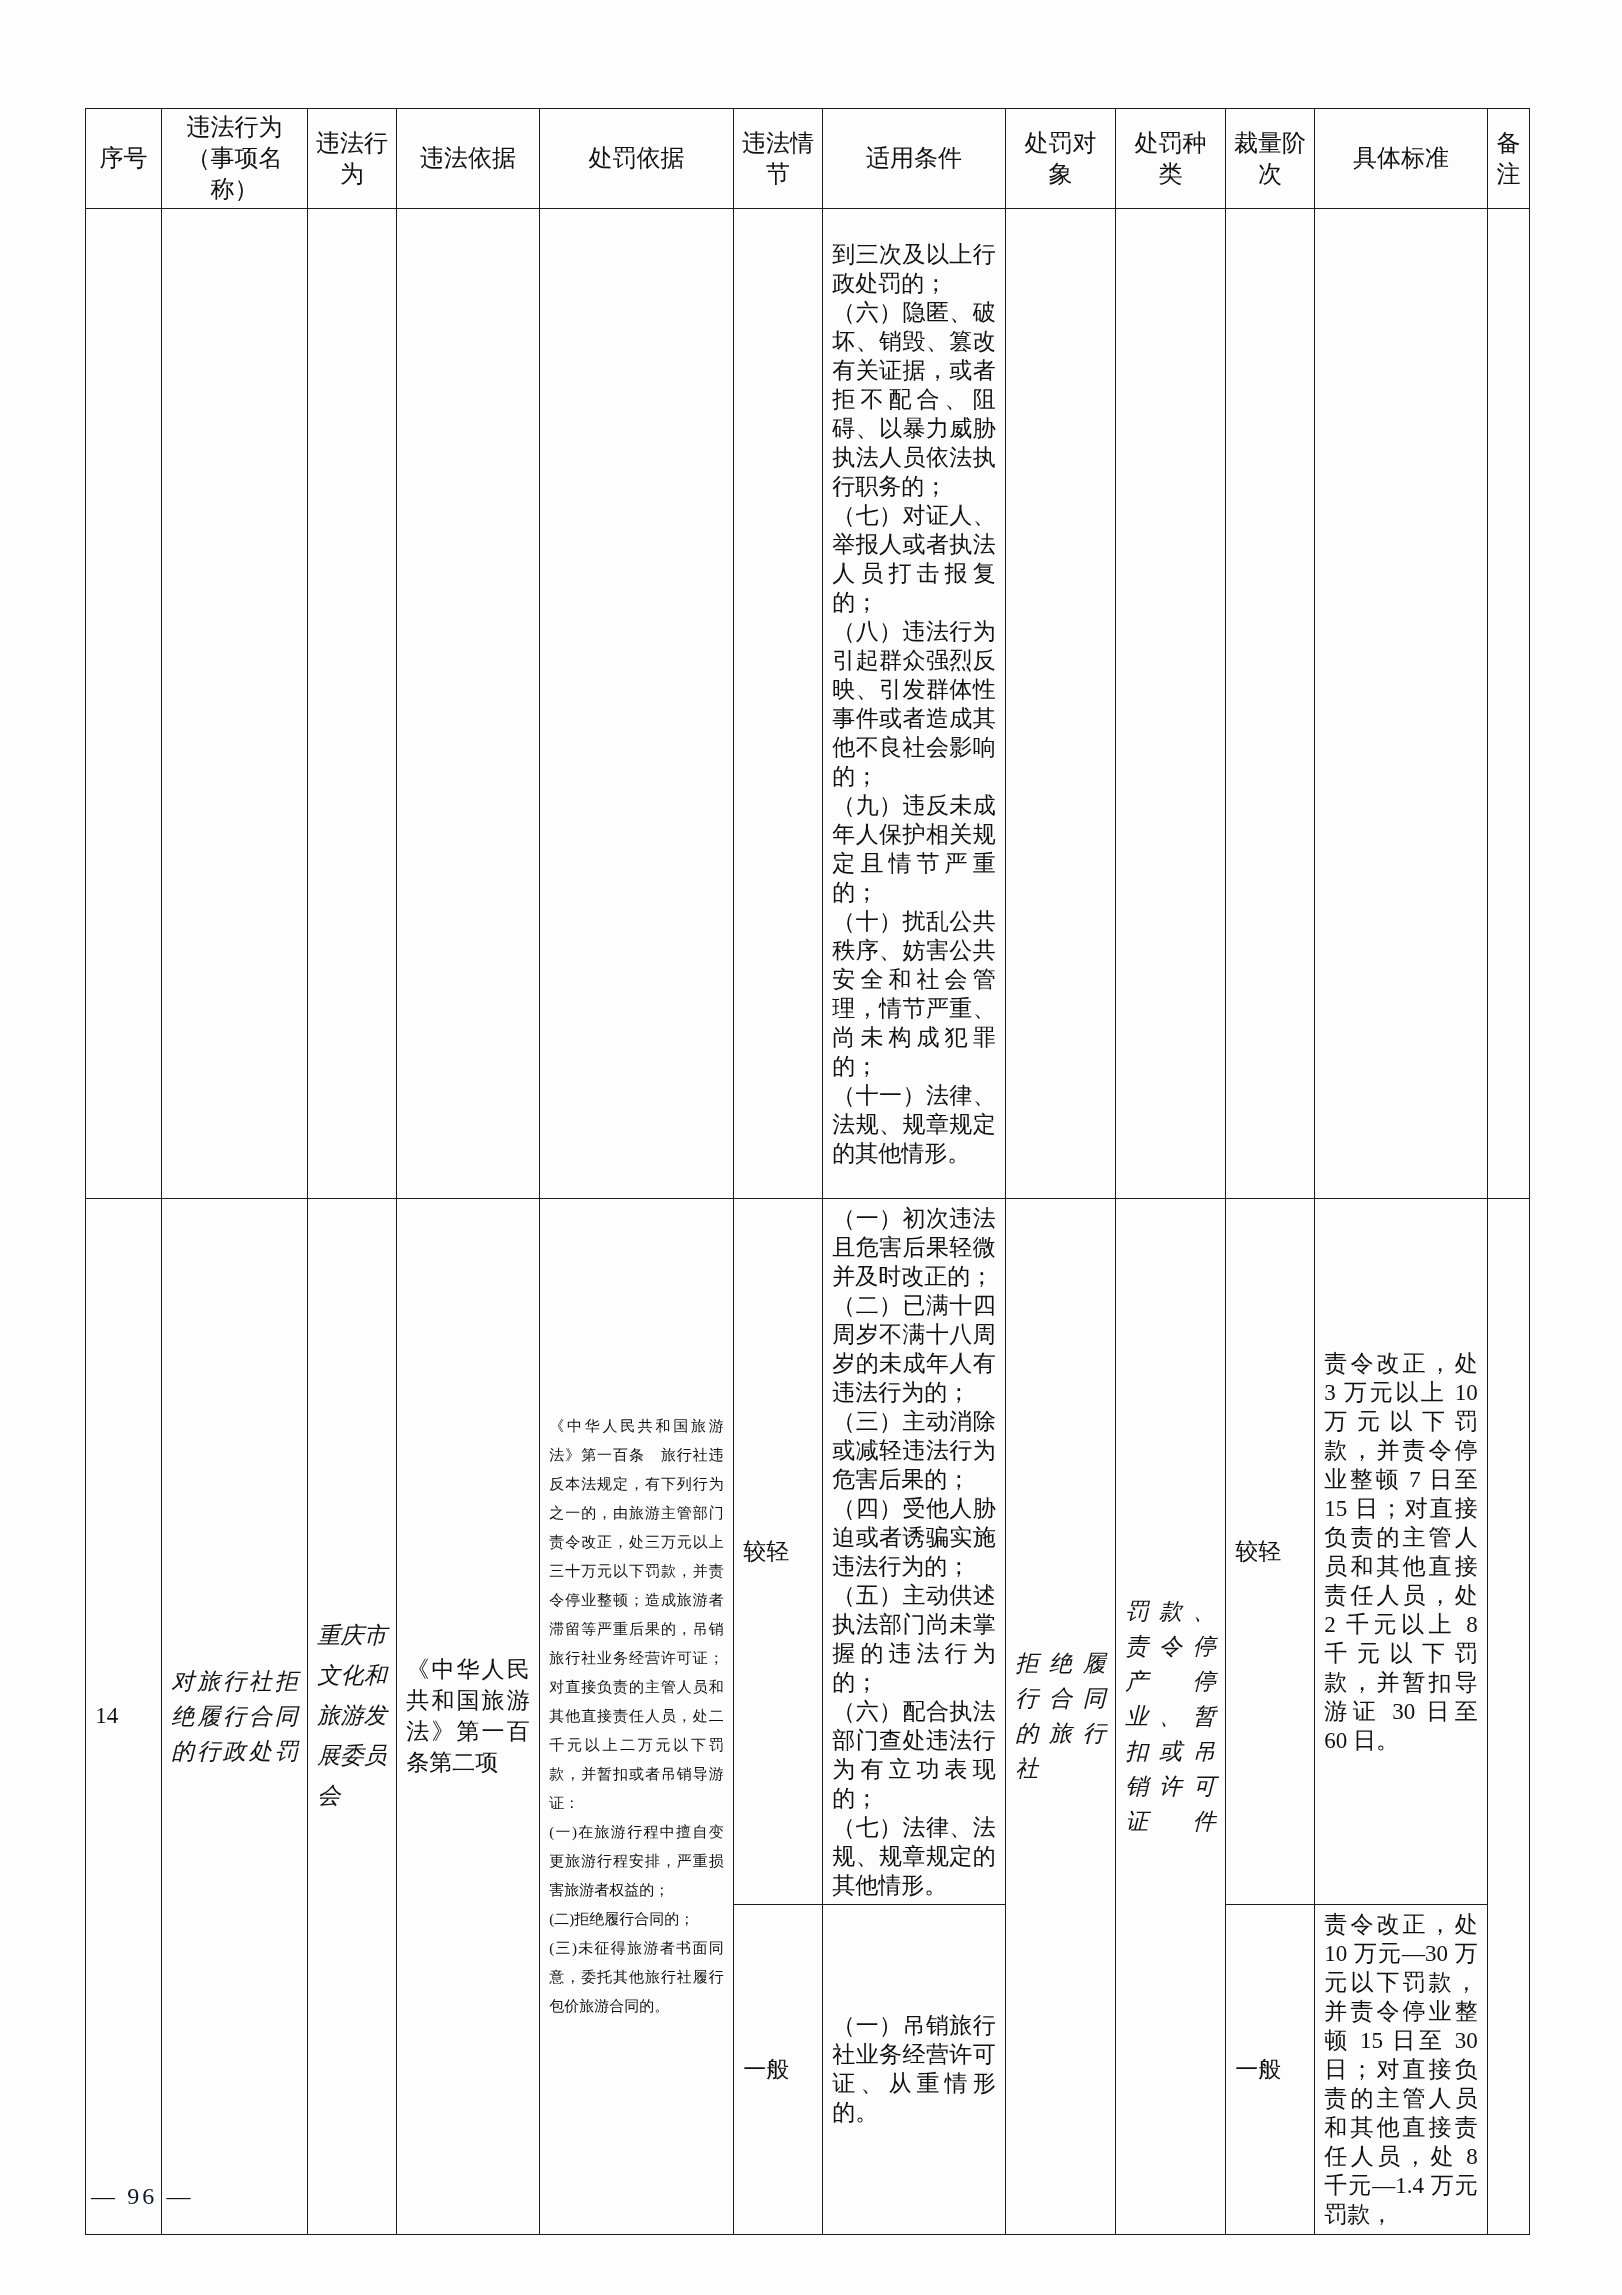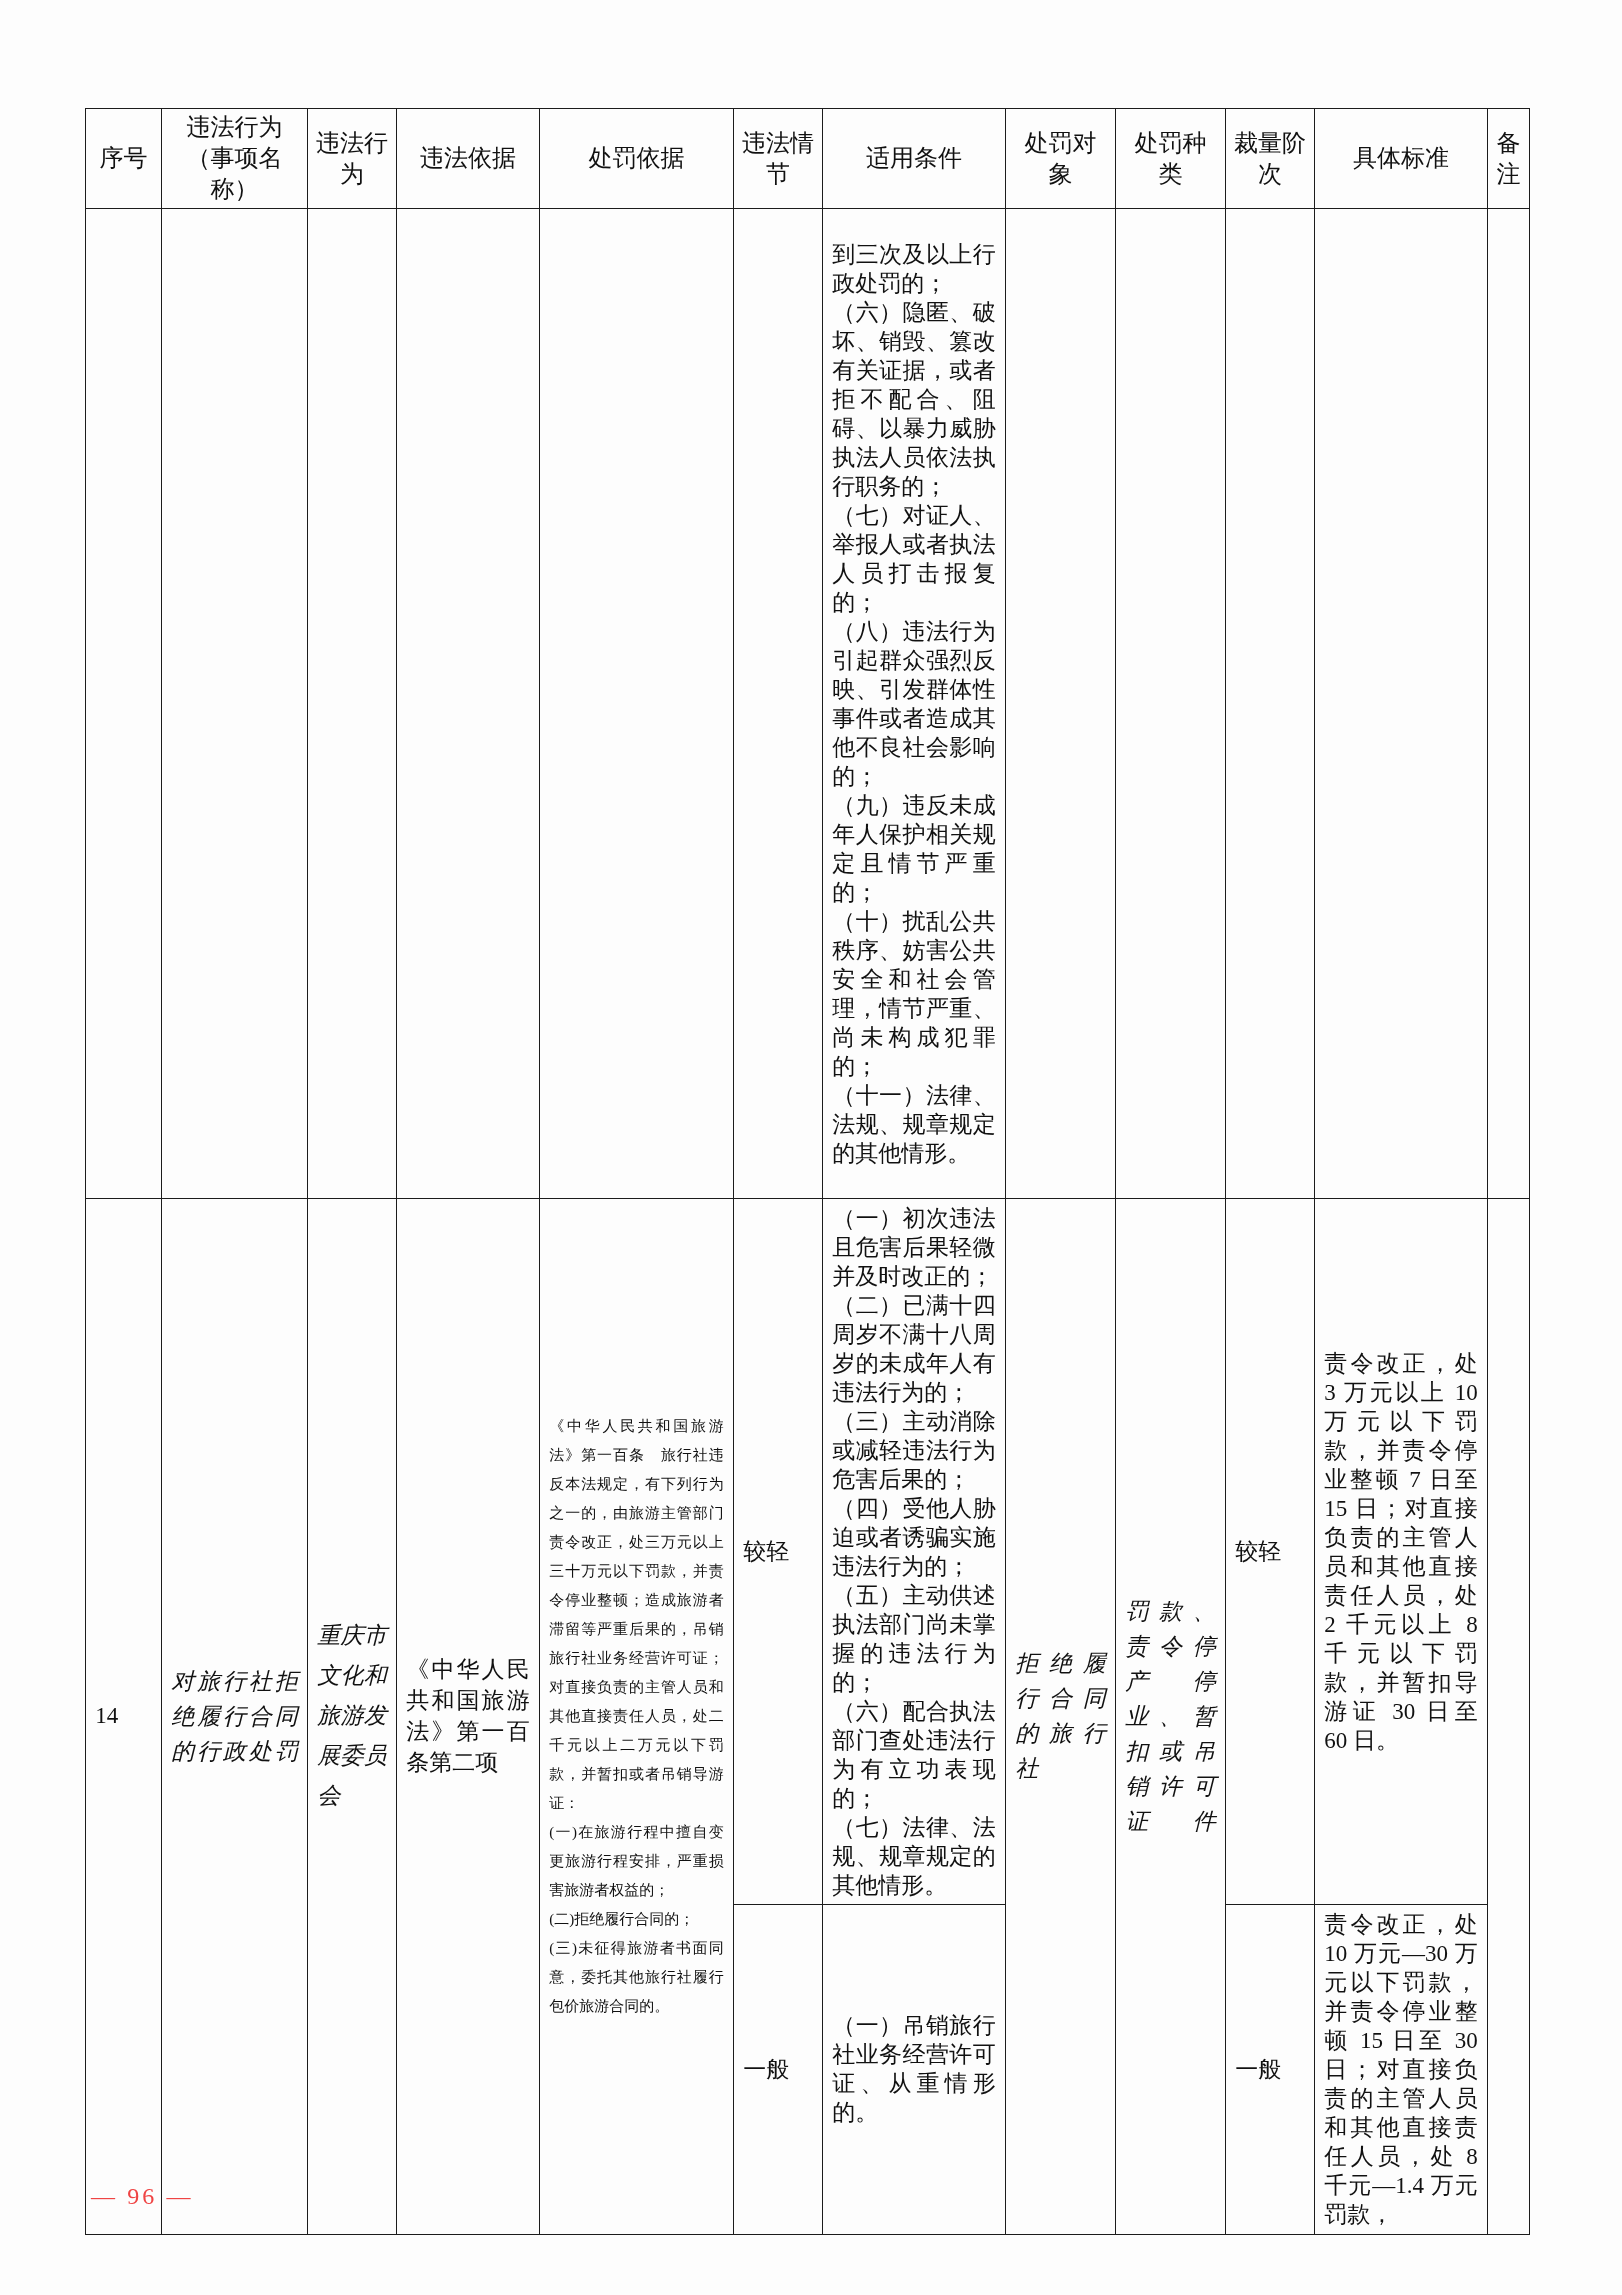--- a/index.html
+++ b/index.html
@@ -56,21 +56,21 @@
   .penalty-basis { font-size: 15px; line-height: 29px; }
   .cond-mid { vertical-align: middle; }
   .standard-mid { vertical-align: middle; margin-left: 36px; }
   .agency { line-height: 40px; }
 
   .footer {
     position: absolute;
     left: 91px; top: 2183px;
     font-size: 24px;
     letter-spacing: 3.1px;
-    color: #ef4444;
+    color: #0f172a;
   }
 </style>
 </head>
 <body>
 
 <div class="page">
 
   <table class="doc-table">
     <colgroup>
       <col style="width:76px">

